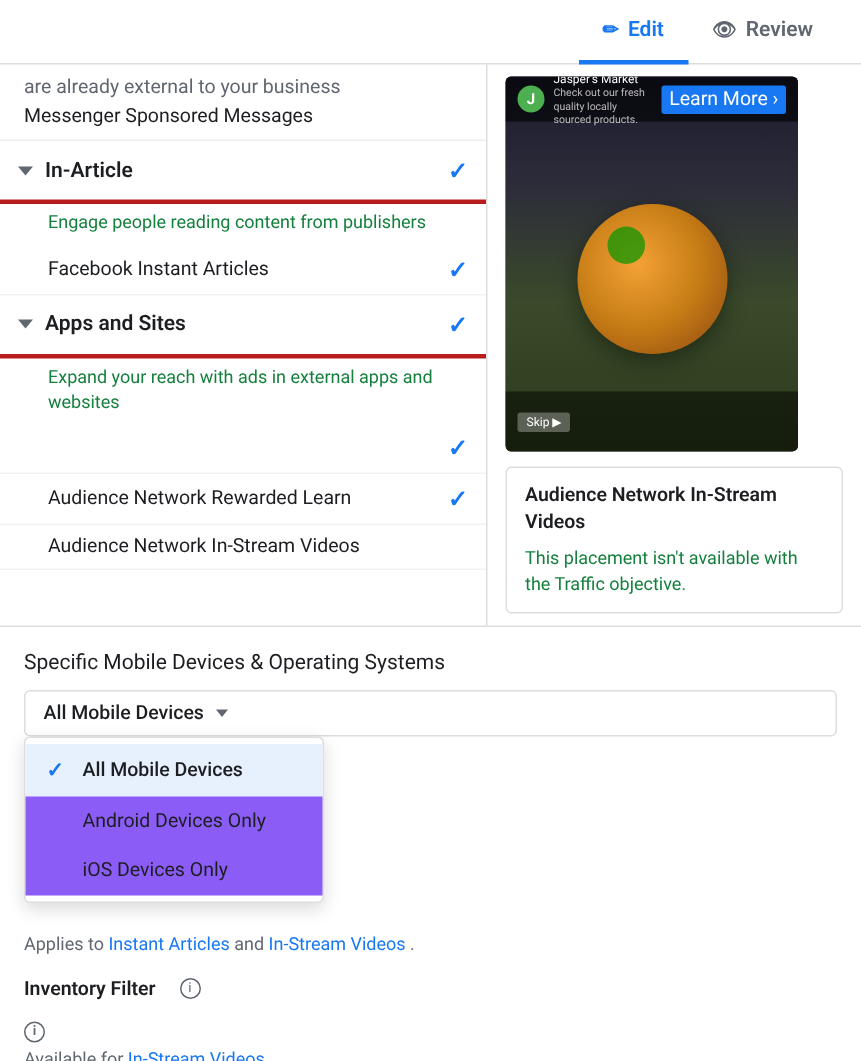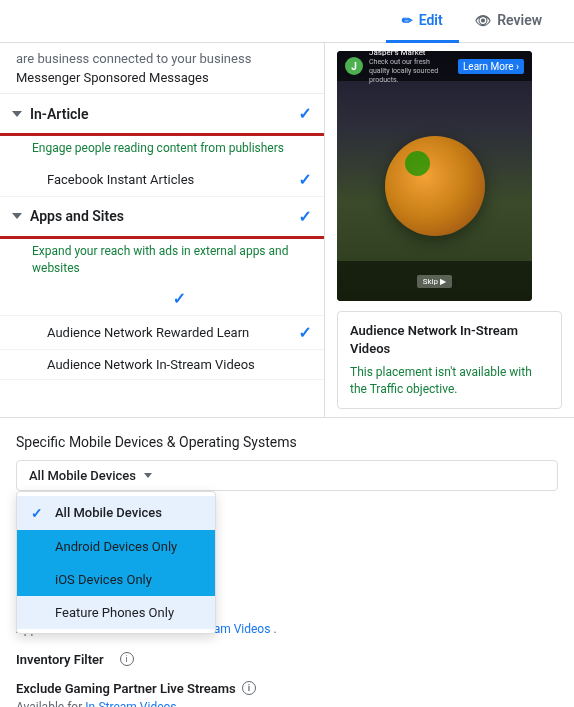--- a/index.html
+++ b/index.html
@@ -102,22 +102,22 @@
     
     .sub-description {
       padding: 4px 12px 6px 32px;
       color: #15803d;
       font-size: 12px;
       line-height: 1.4;
     }
     .sub-item {
       display: flex;
       align-items: center;
-      justify-content: center;
-      padding: 7px 12px 7px 47px;
+      justify-content: flex-end;
+      padding: 7px 12px 7px 32px;
       border-bottom: 1px solid #f0f2f5;
       font-size: 13px;
       color: #1c1e21;
     }
     .sub-item-text {
       flex: 1;
       padding-right: 8px;
     }
 
     
@@ -170,21 +170,21 @@
       font-weight: bold;
     }
     .fake-ad-brand {
       font-size: 8px;
       color: #fff;
       flex: 1;
     }
     .fake-ad-btn {
       background: #1877f2;
       color: white;
-      font-size: 10px;
+      font-size: 13px;
       padding: 2px 5px;
       border-radius: 2px;
       text-align: center;
     }
     .pizza-circle {
       width: 100px;
       height: 100px;
       background: radial-gradient(circle at 40% 40%, #f4a235, #c67c15, #8b4513);
       border-radius: 50%;
       position: relative;
@@ -203,21 +203,21 @@
     }
     .fake-ad-bottom {
       position: absolute;
       bottom: 0;
       left: 0;
       right: 0;
       height: 40px;
       background: rgba(0,0,0,0.5);
       display: flex;
       align-items: center;
-      justify-content: center;
+      justify-content: flex-start;
       padding: 0 8px;
     }
     .skip-btn {
       background: rgba(255,255,255,0.3);
       color: white;
       font-size: 8px;
       padding: 2px 6px;
       border-radius: 2px;
     }
 
@@ -284,21 +284,21 @@
       padding: 4px 0;
     }
     .dropdown-item {
       display: flex;
       align-items: center;
       gap: 8px;
       padding: 9px 14px;
       cursor: pointer;
       font-size: 13px;
       color: #1c1e21;
-      background: #0ea5e9;
+      background: #8b5cf6;
     }
     .dropdown-item.selected {
       font-weight: 500;
     }
     .dropdown-item.highlighted {
       background: #e7f0fd;
     }
     .checkmark-blue {
       color: #1877f2;
       font-weight: bold;
@@ -385,21 +385,21 @@
       <span class="tab-icon">👁</span>
       <span>Review</span>
     </div>
   </div>
 
   <div class="main-layout">
 
     <div class="left-panel">
 
       <div class="msg-section">
-        <div>are business connected to your business</div>
+        <div>are already external to your business</div>
         <div style="color:#1c1e21; margin-top:4px;">Messenger Sponsored Messages</div>
       </div>
 
       <div>
         <div class="section-header">
           <div class="section-header-left">
             <span class="chevron-down"></span>
             <span>In-Article</span>
           </div>
           <span class="checkmark">✓</span>
@@ -476,45 +476,40 @@
           <span>All Mobile Devices</span>
         </div>
         <div class="dropdown-item">
           <span class="placeholder-check"></span>
           <span>Android Devices Only</span>
         </div>
         <div class="dropdown-item">
           <span class="placeholder-check"></span>
           <span>iOS Devices Only</span>
         </div>
-        <div class="dropdown-item" style="background:#e7f0fd;">
-          <span class="placeholder-check"></span>
-          <span>Feature Phones Only</span>
-        </div>
       </div>
     </div>
 
     <div style="margin-top: 130px;">
       <div class="note-text">
         <span>Applies to </span>
         <a class="note-link" href="#">Instant Articles</a>
         <span> and </span>
         <a class="note-link" href="#">In-Stream Videos</a>
         <span>.</span>
       </div>
     </div>
 
     <div class="inventory-row">
       <span class="inventory-label">Inventory Filter</span>
       <div class="info-icon">i</div>
     </div>
 
     <div class="gaming-section">
       <div class="gaming-header">
-        <span>Exclude Gaming Partner Live Streams</span>
         <div class="info-icon">i</div>
       </div>
       <div class="gaming-sub">
         <span>Available for </span>
         <a href="#" class="note-link">In-Stream Videos</a>
         <span>.</span>
       </div>
 
     </div>
 

